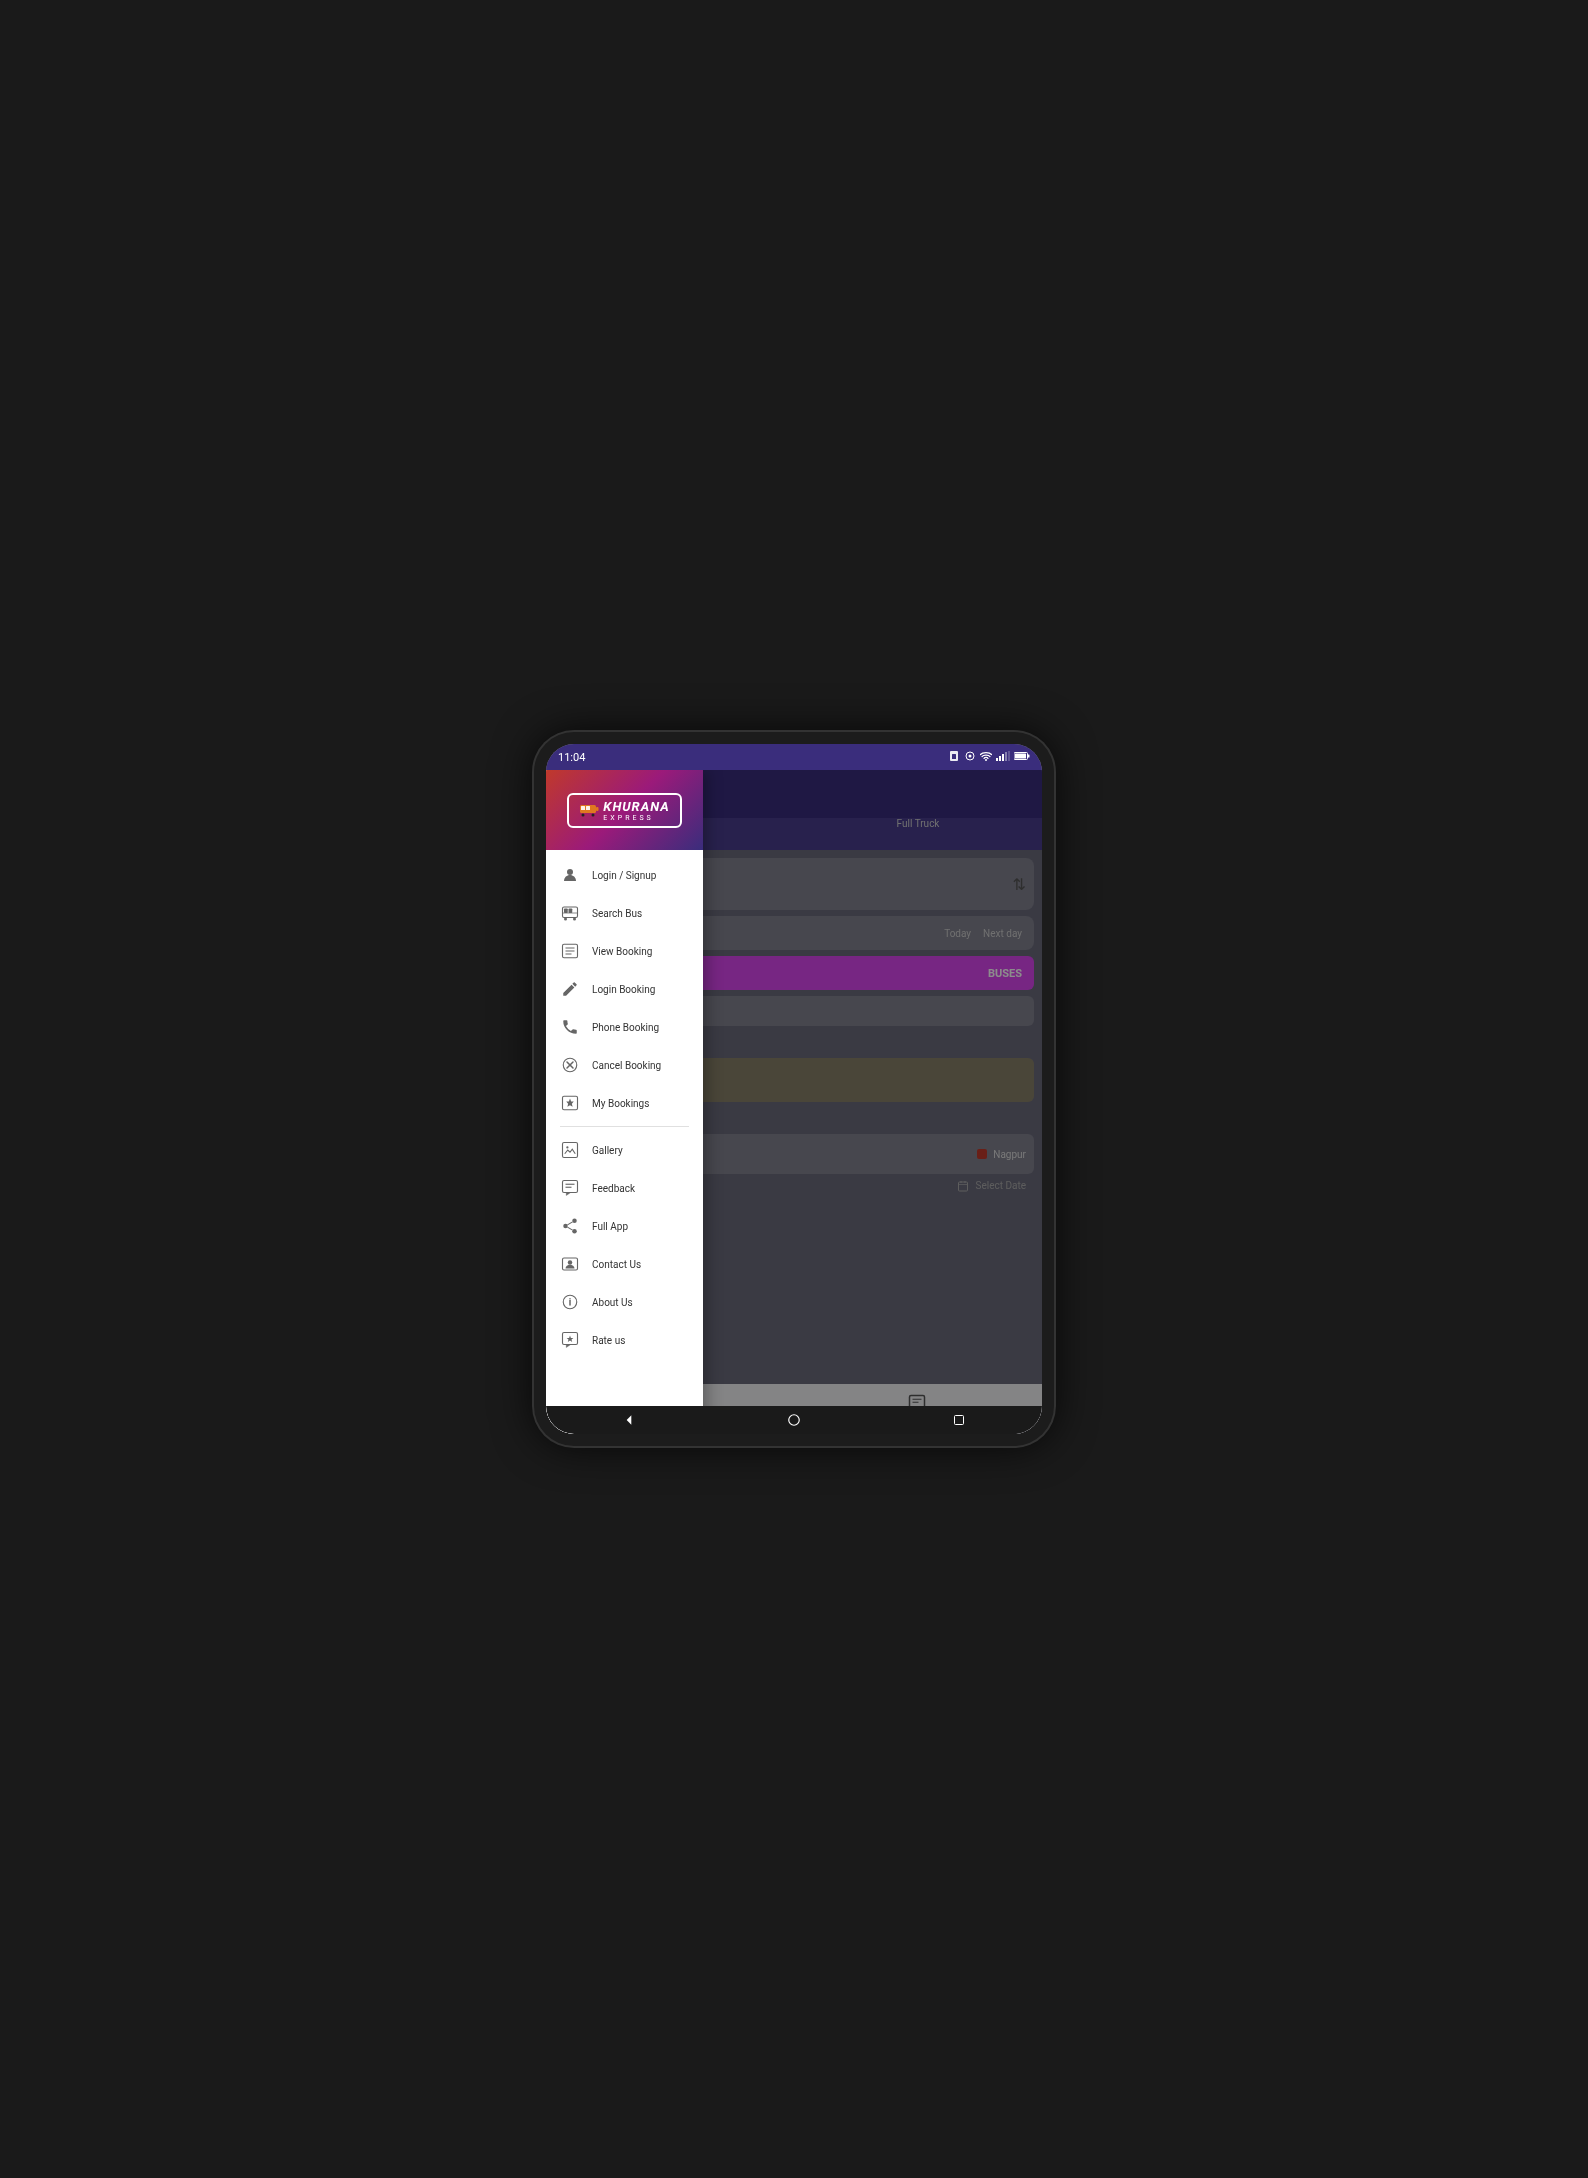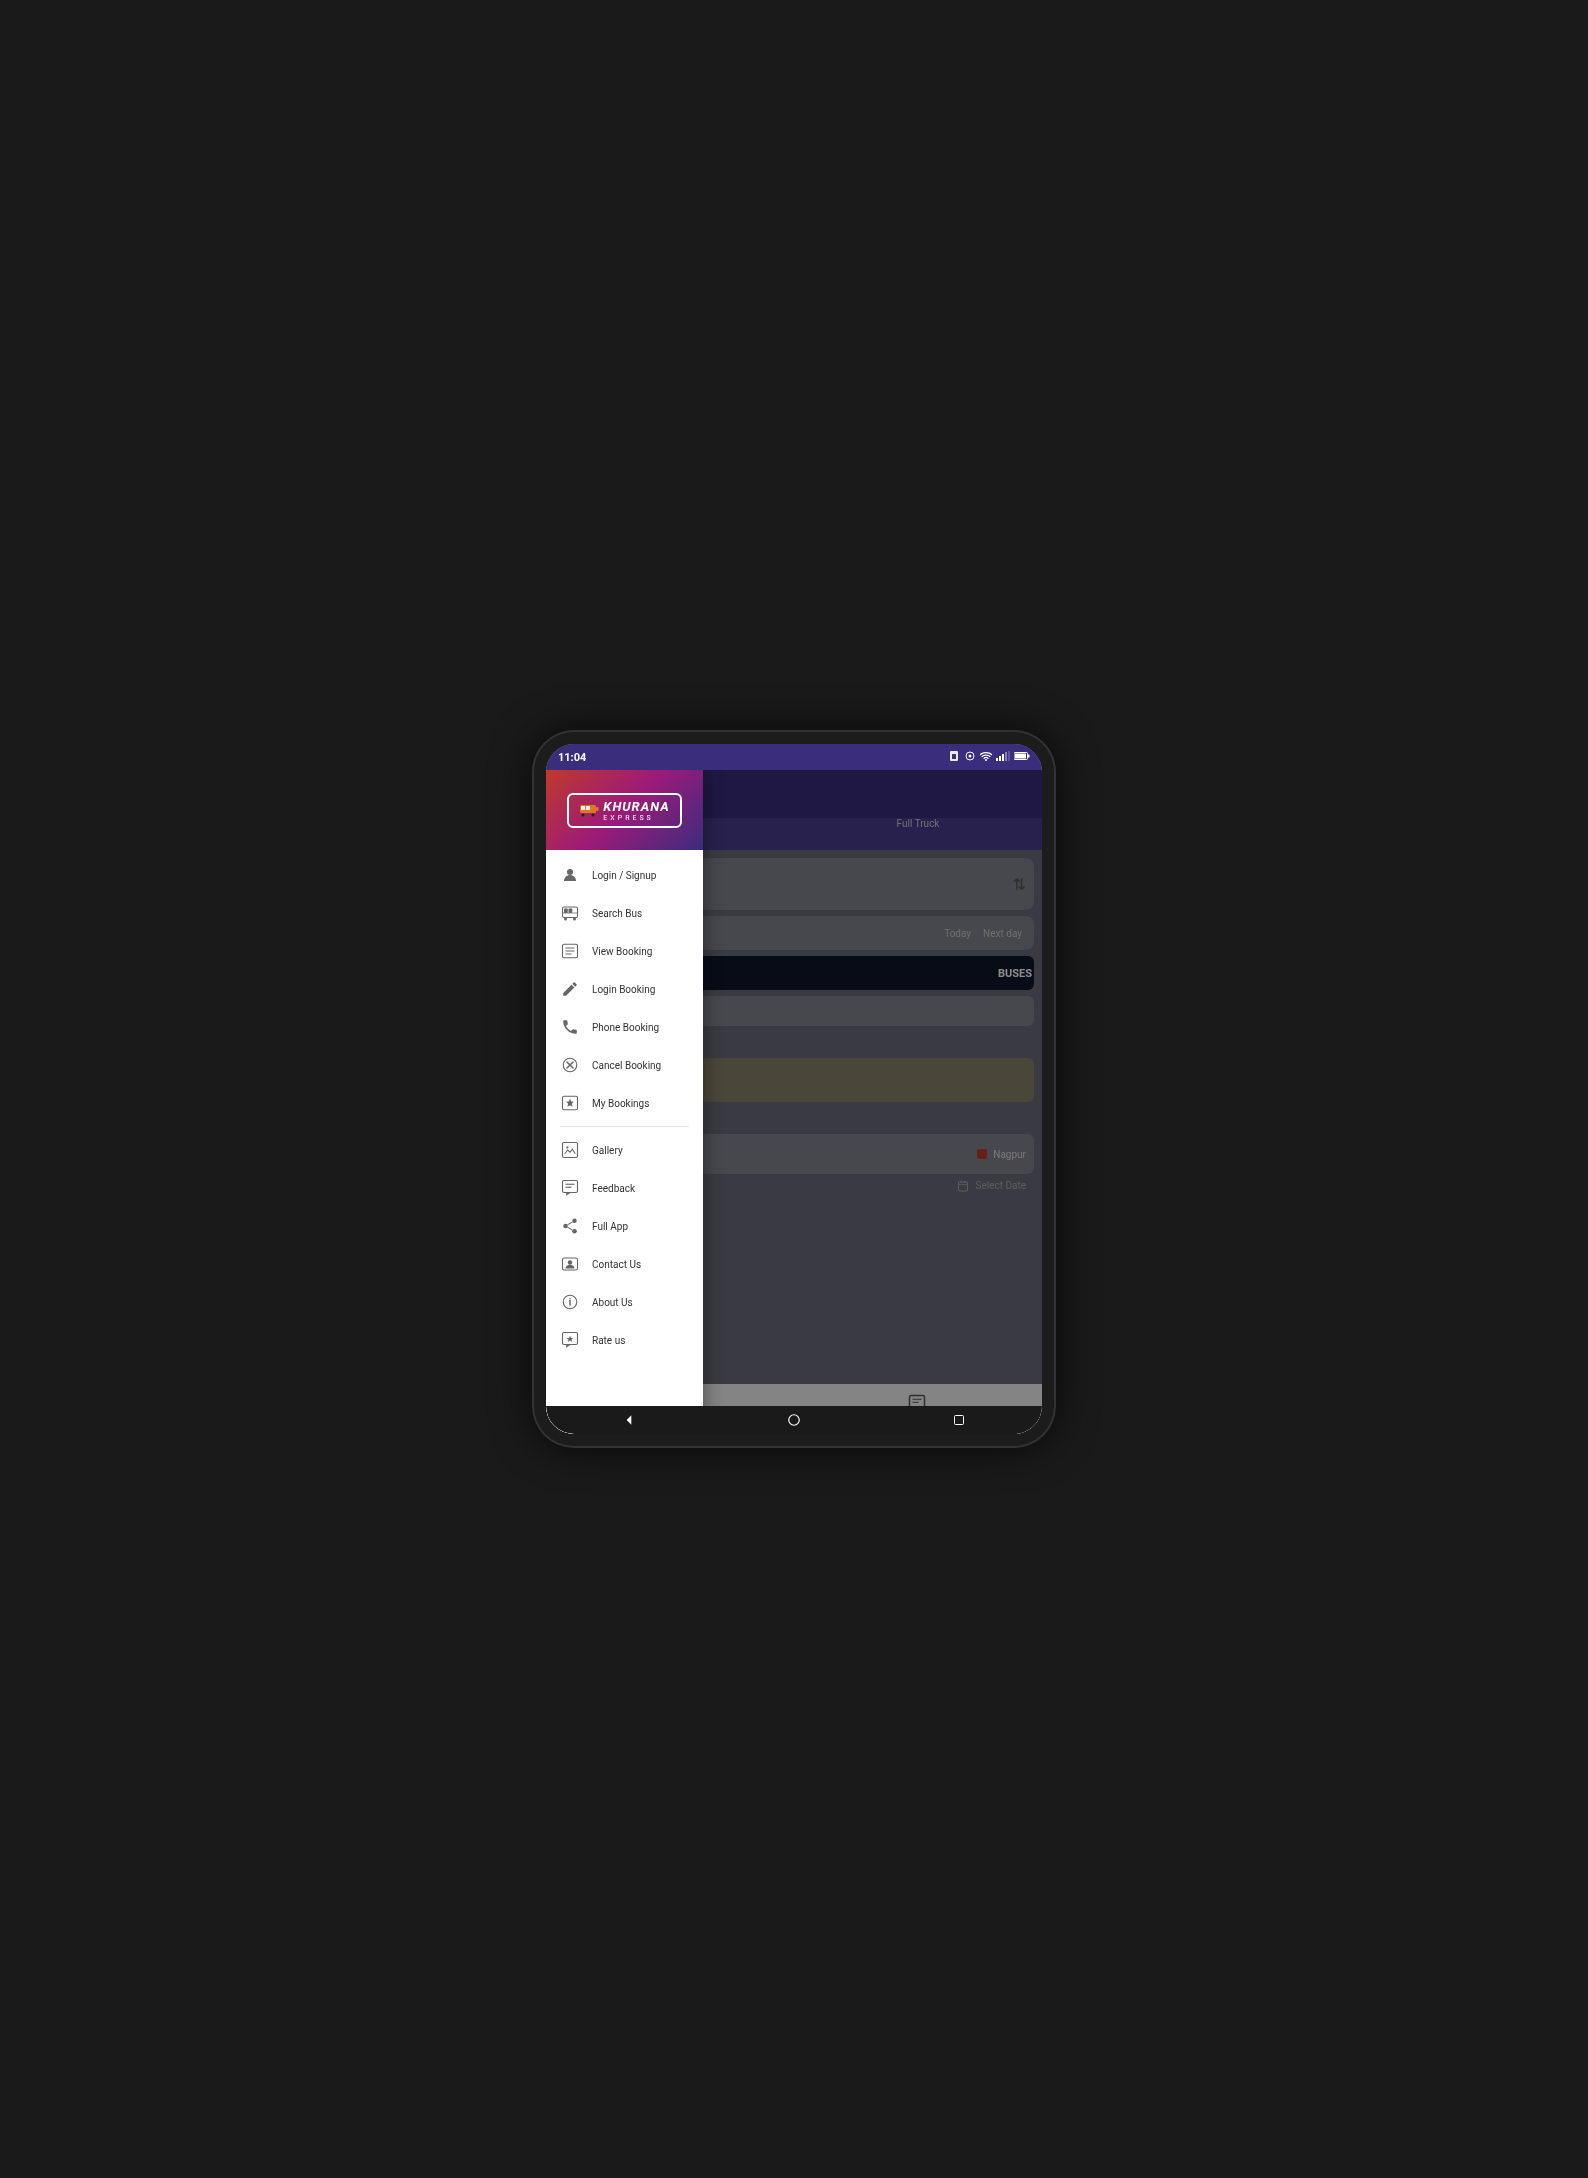--- a/index.html
+++ b/index.html
@@ -40,21 +40,21 @@
       align-items: center;
       justify-content: space-between;
       padding: 0 12px;
       position: relative;
       z-index: 100;
     }
 
     .status-time {
       color: white;
       font-size: 11px;
-      font-weight: bold;
+      font-weight: normal;
     }
 
     .status-icons {
       display: flex;
       align-items: center;
       gap: 4px;
     }
 
     .status-icons span {
       color: white;
@@ -138,27 +138,27 @@
       padding-right: 12px;
       gap: 12px;
     }
 
     .bg-date-btn {
       color: #ccc;
       font-size: 10px;
     }
 
     .bg-red-btn {
-      background: #0f172a;
+      background: #d946ef;
       border-radius: 6px;
       height: 34px;
       display: flex;
       align-items: center;
       justify-content: flex-end;
-      padding-right: 2px;
+      padding-right: 12px;
     }
 
     .bg-red-btn span {
       color: white;
       font-size: 11px;
       font-weight: bold;
     }
 
     .bg-guideline {
       background: rgba(255,255,255,0.15);

